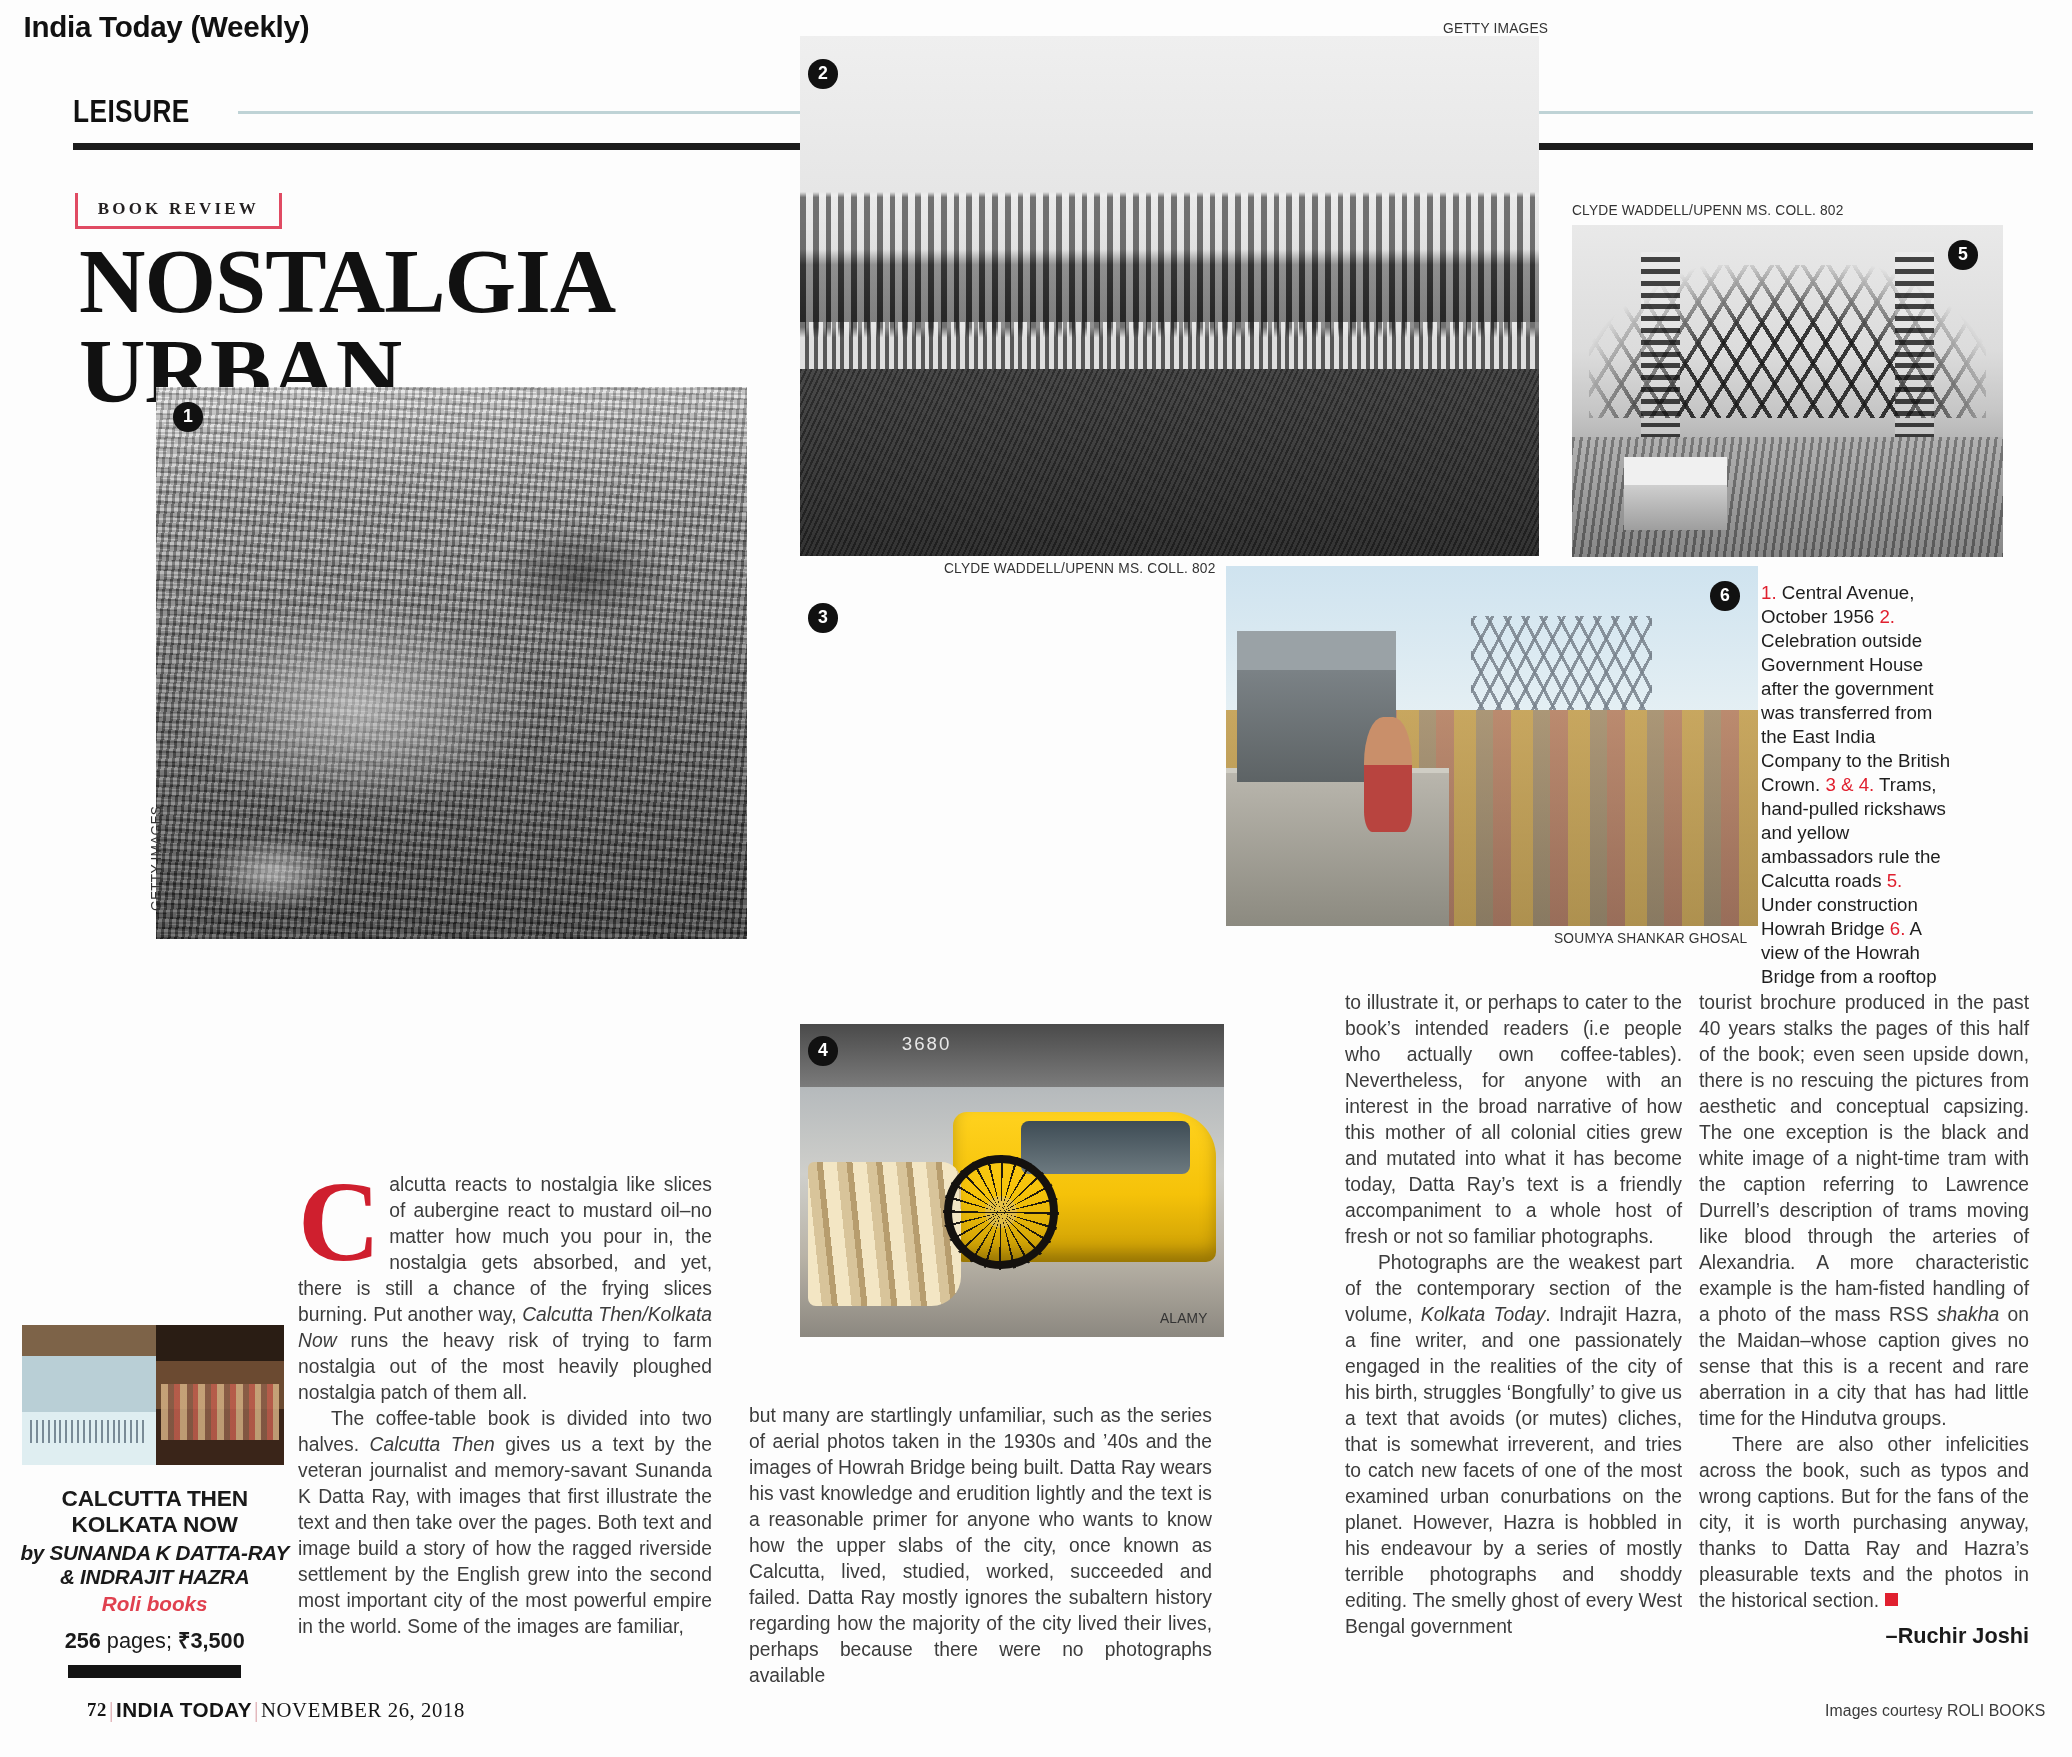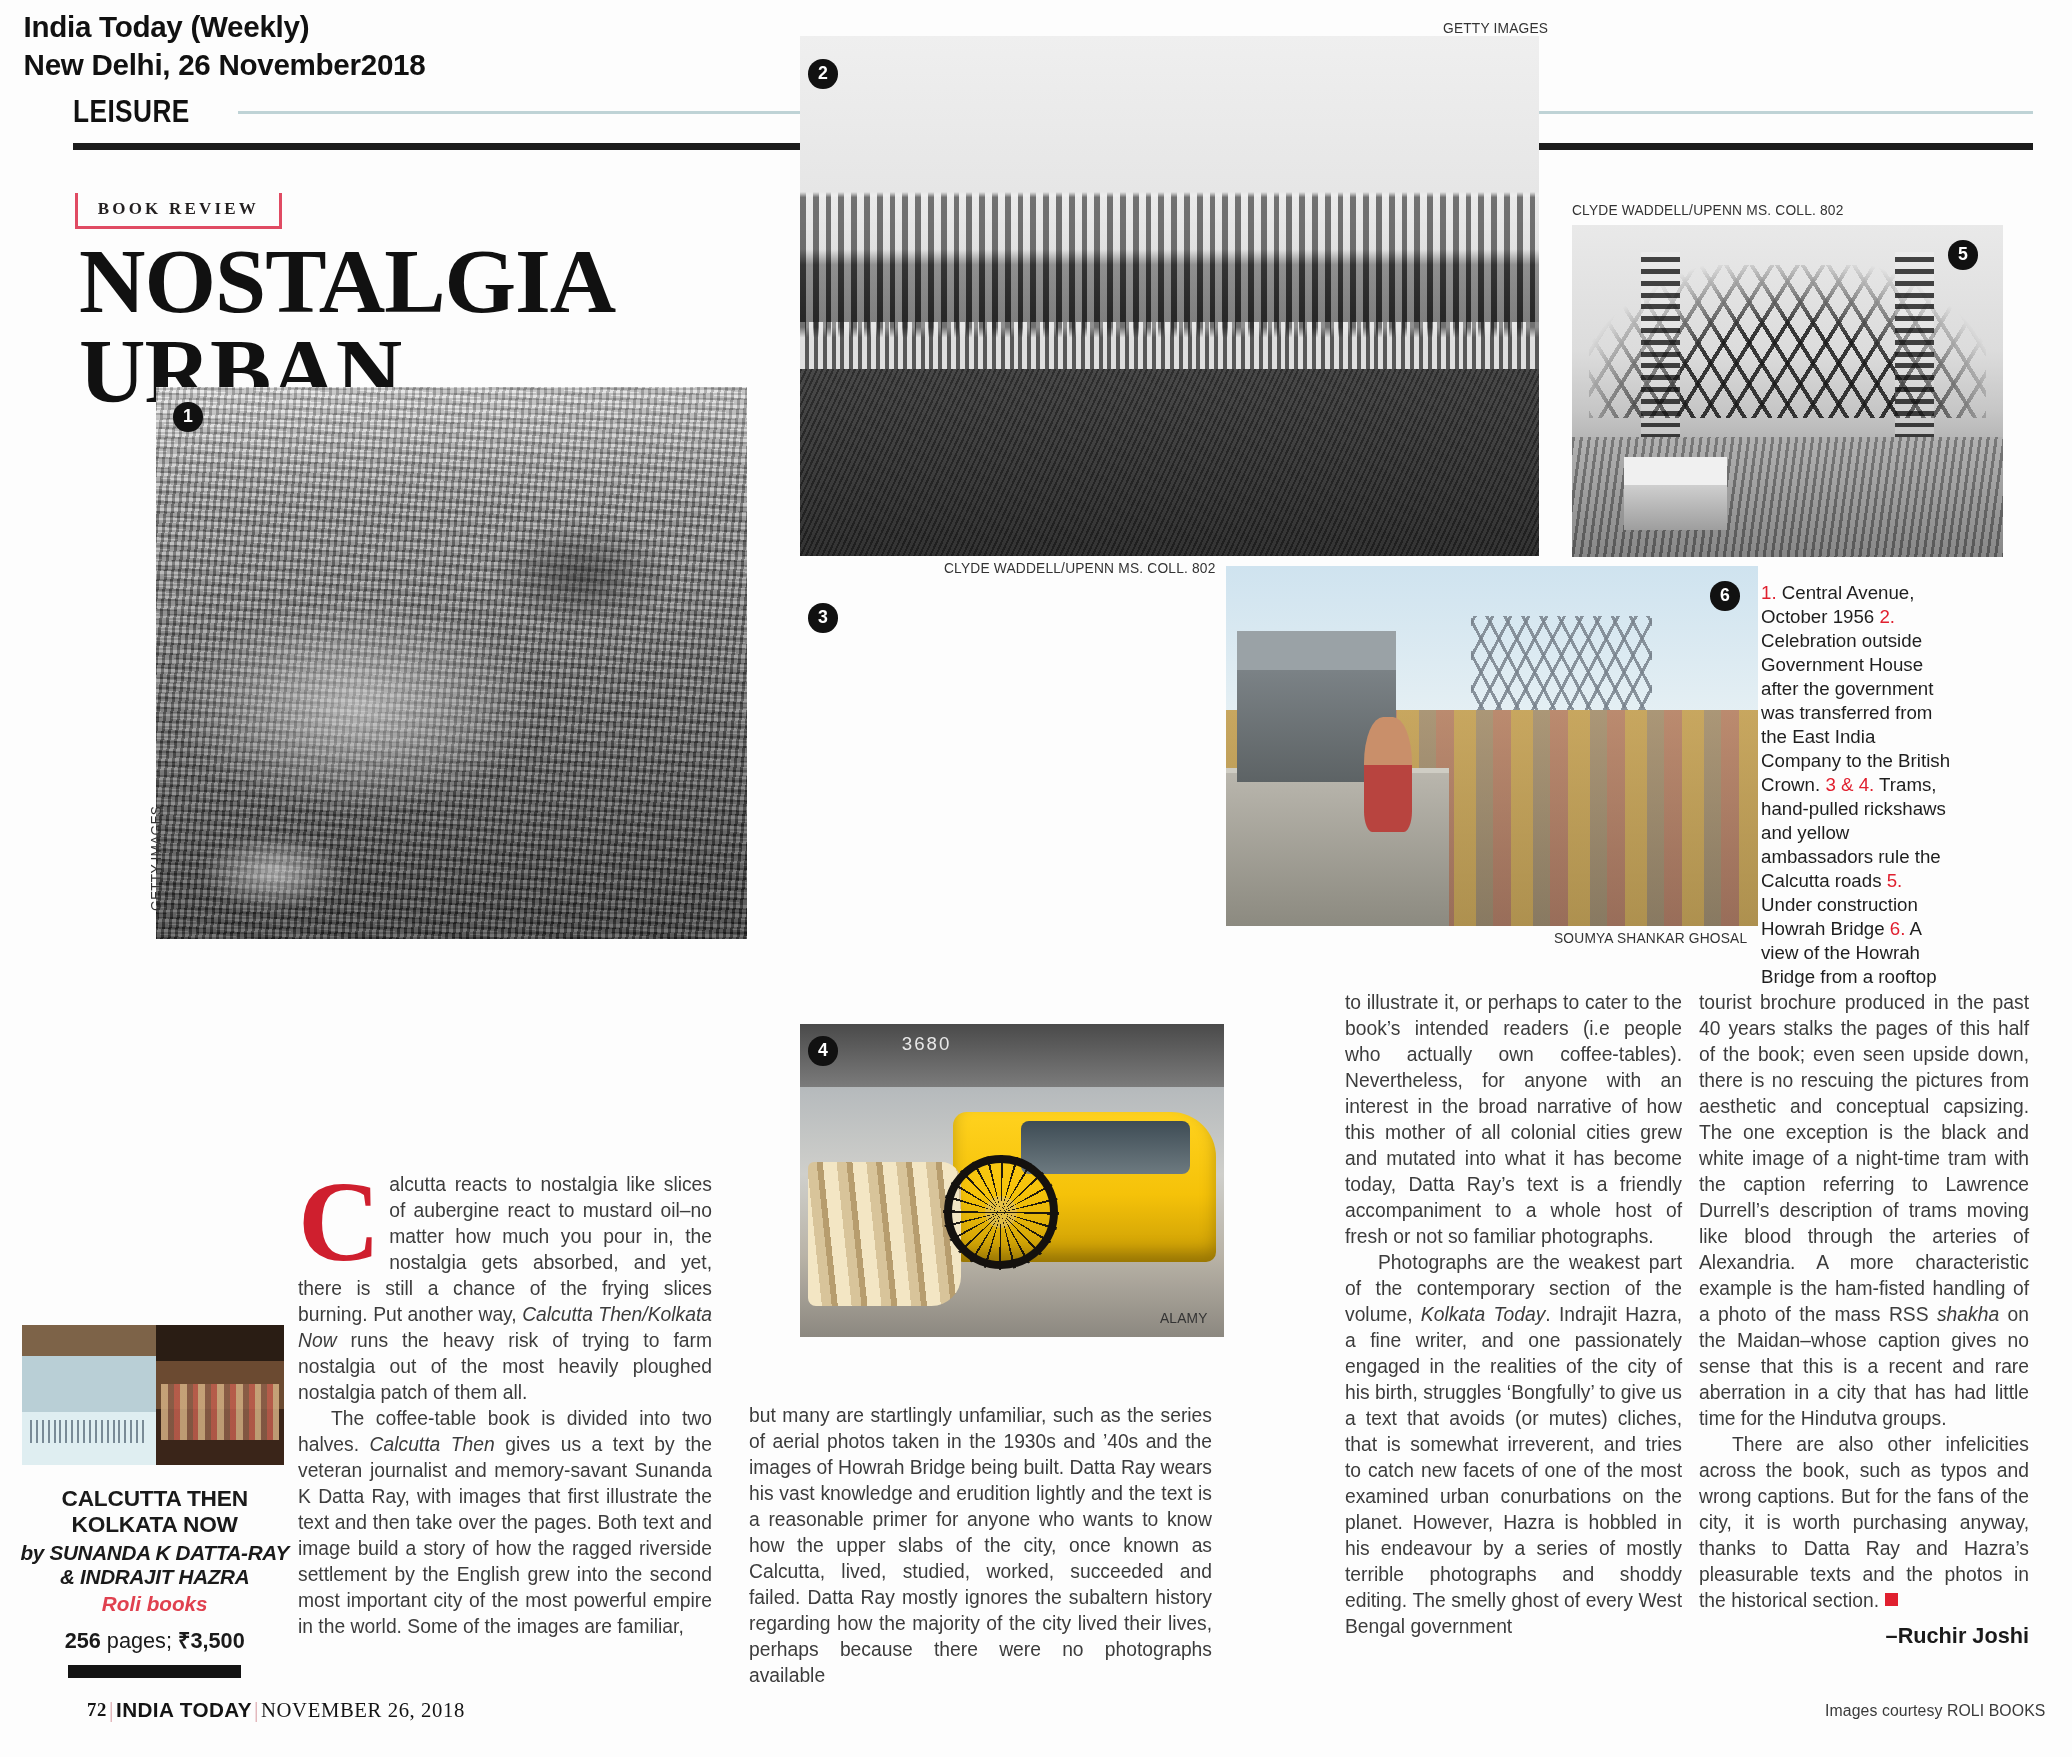--- a/index.html
+++ b/index.html
@@ -468,21 +468,20 @@
     letter-spacing: 0.1px;
   }
 </style>
 </head>
 <body>
 
 <div class="page">
 
   <div class="masthead">
     <div>India Today (Weekly)</div>
-    <div>New Delhi, 26 November2018</div>
   </div>
 
   <div class="section-band">
     <div class="section-label">LEISURE</div>
     <div class="section-hairline"></div>
     <div class="section-rule"></div>
   </div>
 
   <div class="kicker">BOOK REVIEW</div>
   <div class="headline">

